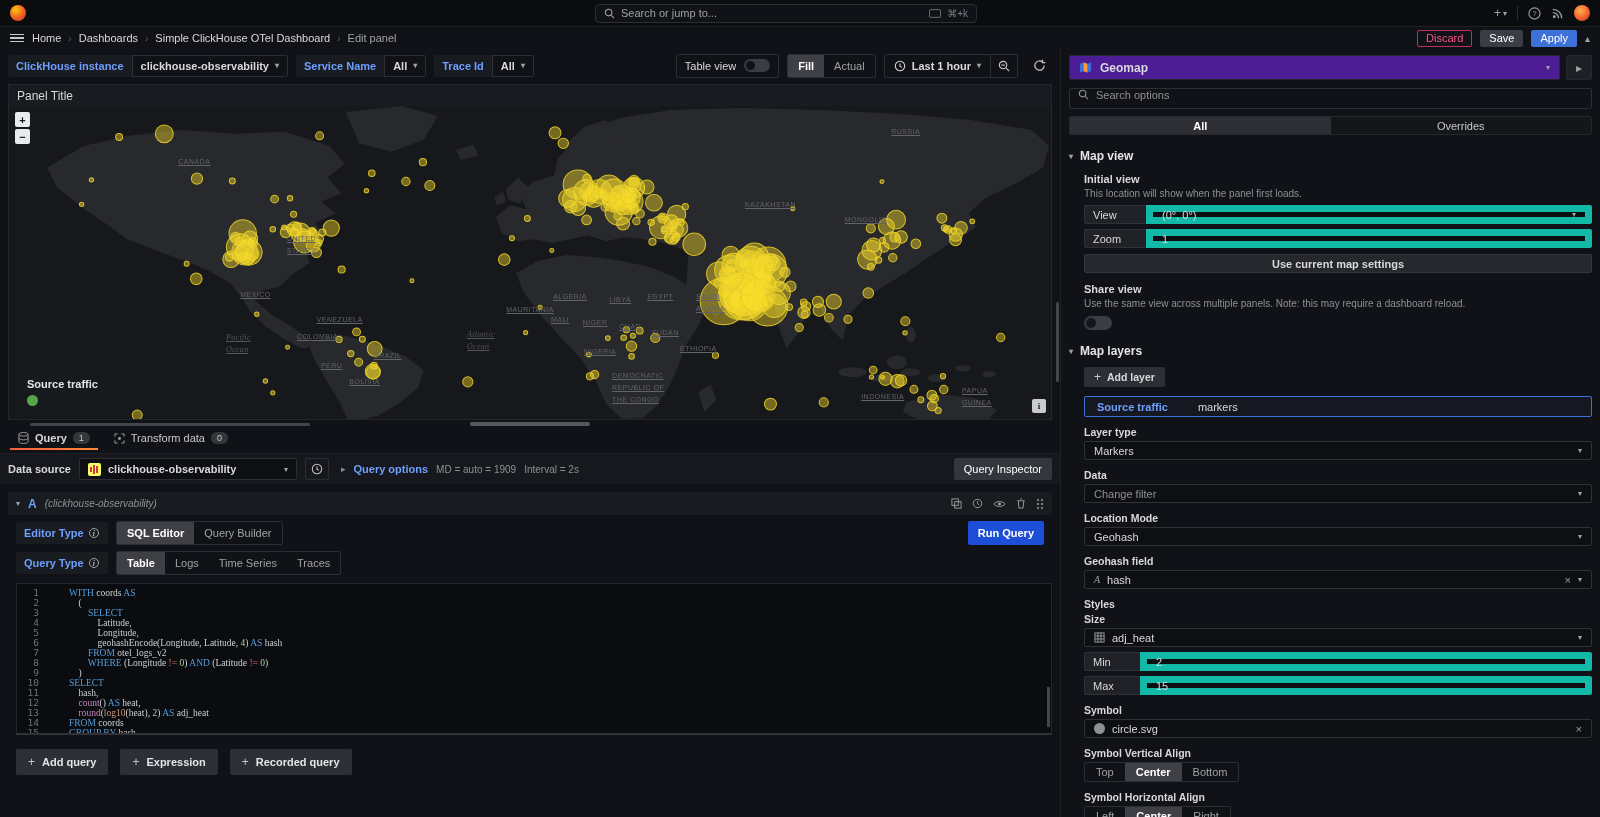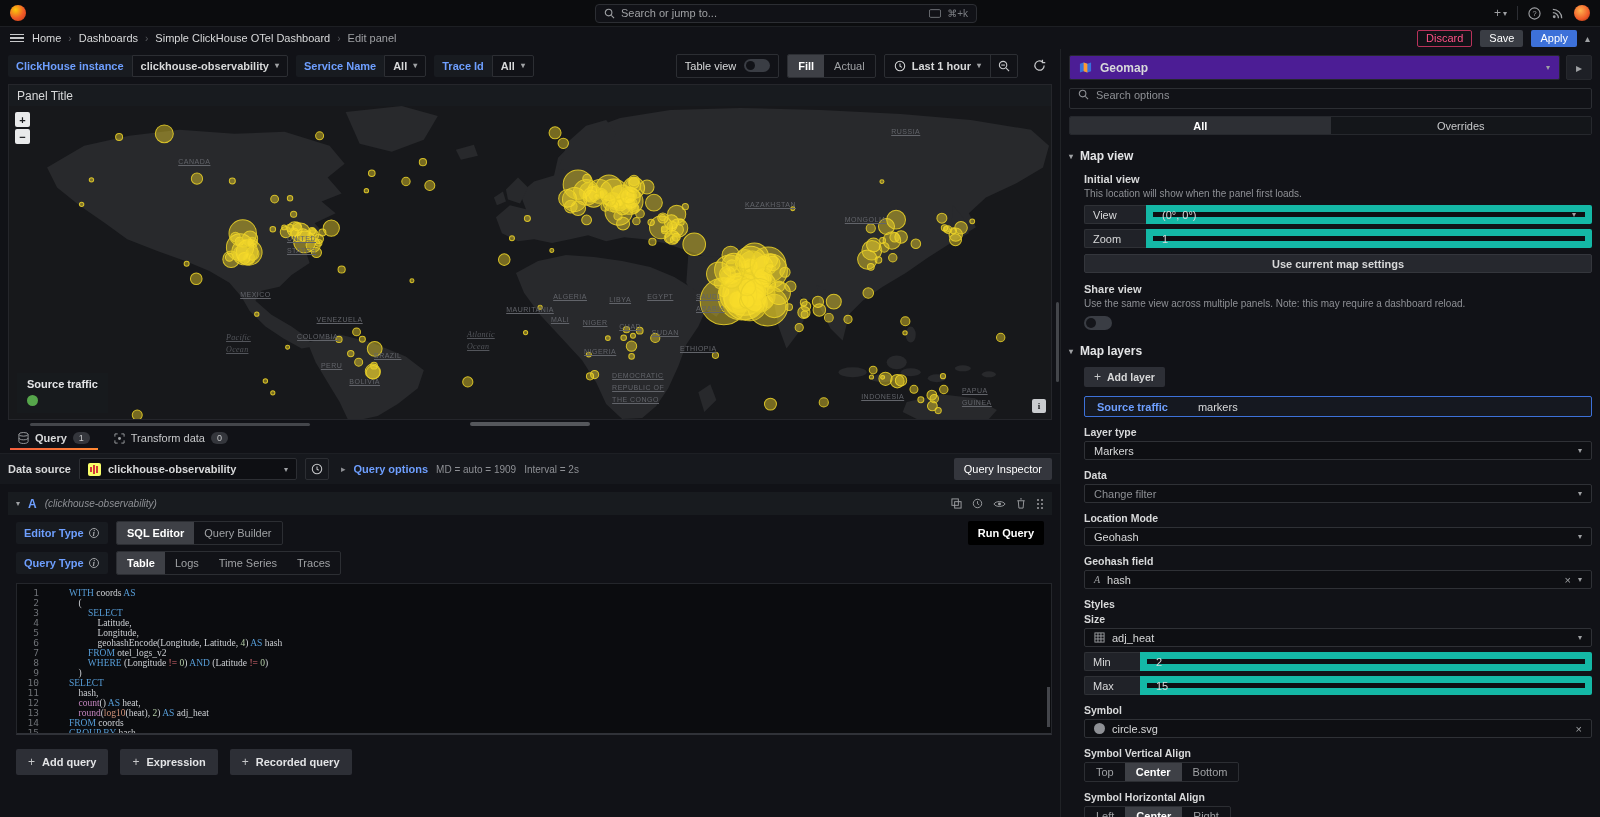--- a/index.html
+++ b/index.html
@@ -125,21 +125,21 @@
   .qhead { margin:8px 8px 0 8px; height:23px; background:#181b1f; display:flex; align-items:center; padding:0 8px; gap:8px; }
   .qref { color:#6e9fff; font-weight:bold; font-size:12px; }
   .qhint { color:#8e9095; font-style:italic; font-size:10px; }
   .qicons { margin-left:auto; display:flex; align-items:center; gap:10px; color:#9fa1a4; }
   .qrow { display:flex; align-items:center; margin:6px 8px 0 16px; gap:8px; position:relative; }
   .qlabel { background:#181b20; color:#6e9fff; font-size:11px; font-weight:bold; height:22px;
     display:flex; align-items:center; gap:5px; padding:0 8px; border-radius:2px; width:92px; }
   .info-i { color:#9fa1a4; font-size:9px; border:1px solid #9fa1a4; border-radius:50%;
     width:10px; height:10px; display:flex; align-items:center; justify-content:center;
     font-family:"Liberation Serif",serif; font-style:italic; }
-  .runquery { position:absolute; right:8px; background:#000000; color:#fff; border-radius:2px;
+  .runquery { position:absolute; right:8px; background:#1d4ed8; color:#fff; border-radius:2px;
     height:24px; padding:0 10px; display:flex; align-items:center; font-size:11px; font-weight:bold; cursor:pointer; }
 
   .code { margin:8px 8px 0 16px; height:152px; background:#0b0c0f; border:1px solid #24262b;
     border-bottom:2px solid #303238; font-family:"DejaVu Sans Mono", monospace; font-size:9.5px;
     line-height:10px; padding-top:4px; overflow:hidden; position:relative; }
   .code-line { display:flex; }
   .code-line .ln { width:44px; text-align:right; padding-right:22px; color:#6e7176; flex:none; }
   .code-line pre { font-family:Liberation Serif, serif; white-space:pre; color:#cdd0d4;margin-left:8px; }
   .tk-k { color:#569cd6; } .tk-f { color:#c586c0; } .tk-g { color:#ce9178; }
   .tk-o { color:#e06c75; } .tk-n { color:#b5cea8; }

